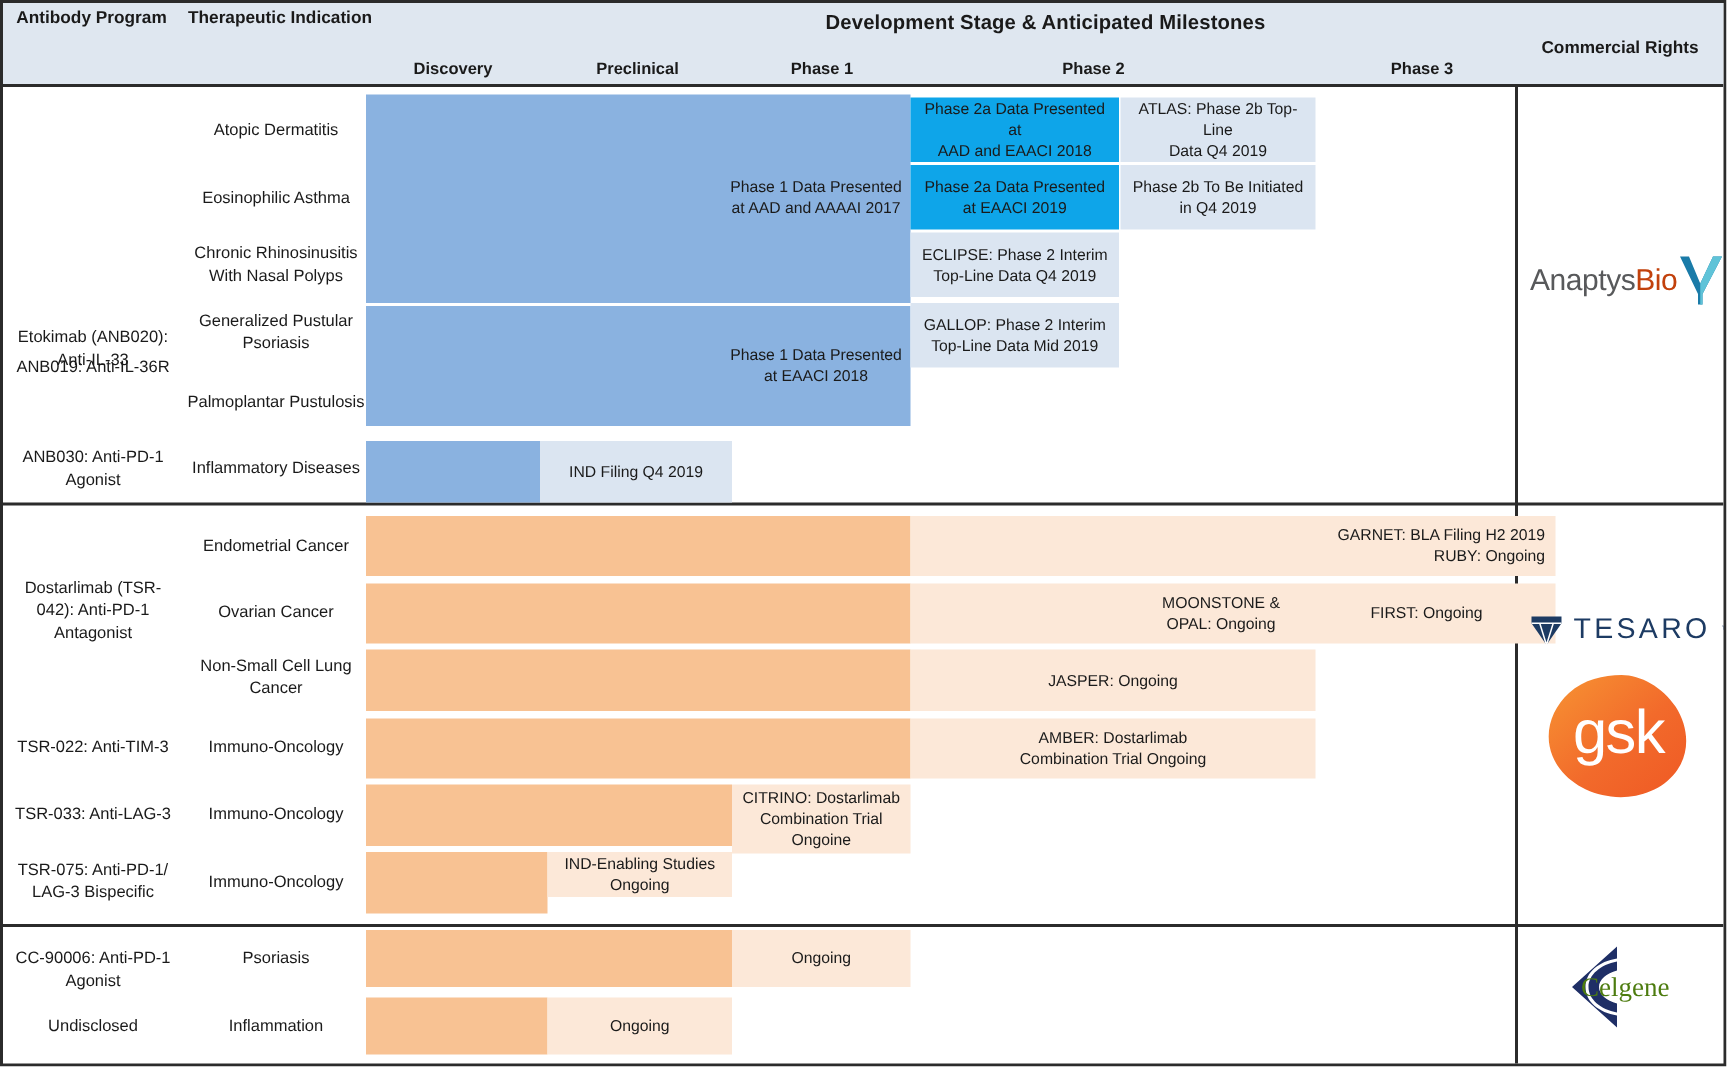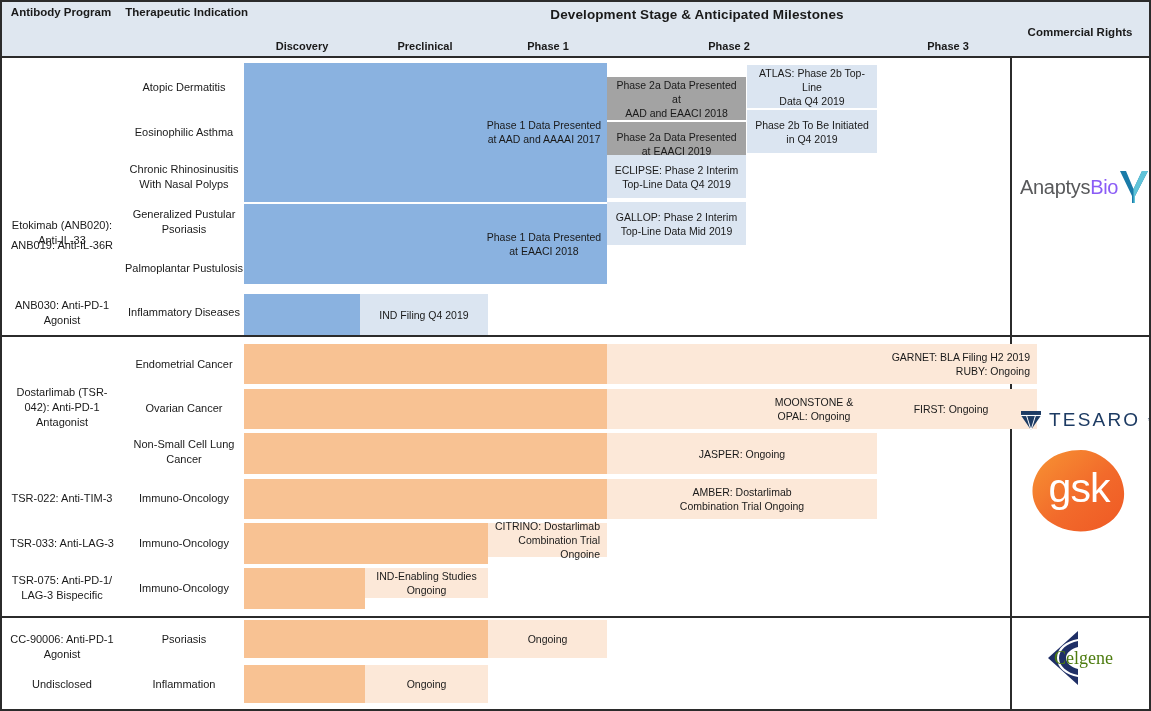--- a/index.html
+++ b/index.html
@@ -47,38 +47,38 @@
     line-height:15px;
   }
   .ind-label{
     position:absolute;text-align:center;font-size:11px;color:#1a1a1a;
     line-height:15px;
   }
 
   
   .bar{position:absolute;box-sizing:border-box;}
   .bar-blue{background:#8ab2e0;}
-  .bar-blue-mid{background:#a3a3a3;margin-top:12px;}
+  .bar-blue-mid{background:#0ea5e9;}
   .bar-blue-light{background:#dbe5f1;}
   .bar-orange{background:#f8c293;}
   .bar-orange-light{background:#fce8d8;}
 
   .bar-txt{
     position:absolute;box-sizing:border-box;
     display:flex;align-items:center;justify-content:center;
     text-align:center;font-size:10.5px;line-height:14px;color:#1a1a1a;
     padding:1px 4px;
   }
 
   
   .logo{position:absolute;}
 
   .anaptys-wrap{display:flex;align-items:center;}
   .anaptys-a{font-size:20px;color:#58595b;letter-spacing:-.3px;font-family:"Liberation Sans",sans-serif;}
-  .anaptys-b{font-size:20px;color:#8b5cf6;letter-spacing:-.3px;font-family:"Liberation Sans",sans-serif;}
+  .anaptys-b{font-size:20px;color:#c2410c;letter-spacing:-.3px;font-family:"Liberation Sans",sans-serif;}
 
   .tesaro-wrap{display:flex;align-items:center;gap:7px;}
   .tesaro-txt{font-size:19px;letter-spacing:2.2px;color:#1d3b63;font-family:"Liberation Sans",sans-serif;}
   .tesaro-tm{font-size:7px;color:#1d3b63;vertical-align:super;}
 
   .gsk-wrap{position:relative;width:96px;height:84px;}
   .gsk-txt{
     position:absolute;left:0;top:0;width:96px;height:84px;
     display:flex;align-items:center;justify-content:center;
     font-size:41px;color:#ffffff;font-family:"Liberation Sans",sans-serif;
@@ -254,21 +254,21 @@
 
   <div class="bar bar-orange" style="left:242px;top:477px;width:363px;height:40px;"></div>
   <div class="bar bar-orange-light bar-txt" style="left:605px;top:477px;width:270px;height:40px;">
     <div>
       <div>AMBER: Dostarlimab</div>
       <div>Combination Trial Ongoing</div>
     </div>
   </div>
 
   <div class="bar bar-orange" style="left:242px;top:521px;width:244px;height:41px;"></div>
-  <div class="bar bar-orange-light bar-txt" style="left:486px;top:521px;width:119px;height:34px;text-align:right;">
+  <div class="bar bar-orange-light bar-txt" style="left:486px;top:521px;width:119px;height:46px;">
     <div>
       <div>CITRINO: Dostarlimab</div>
       <div>Combination Trial</div>
       <div>Ongoine</div>
     </div>
   </div>
 
   <div class="bar bar-orange" style="left:242px;top:566px;width:121px;height:41px;"></div>
   <div class="bar bar-orange-light bar-txt" style="left:363px;top:566px;width:123px;height:30px;">
     <div>

